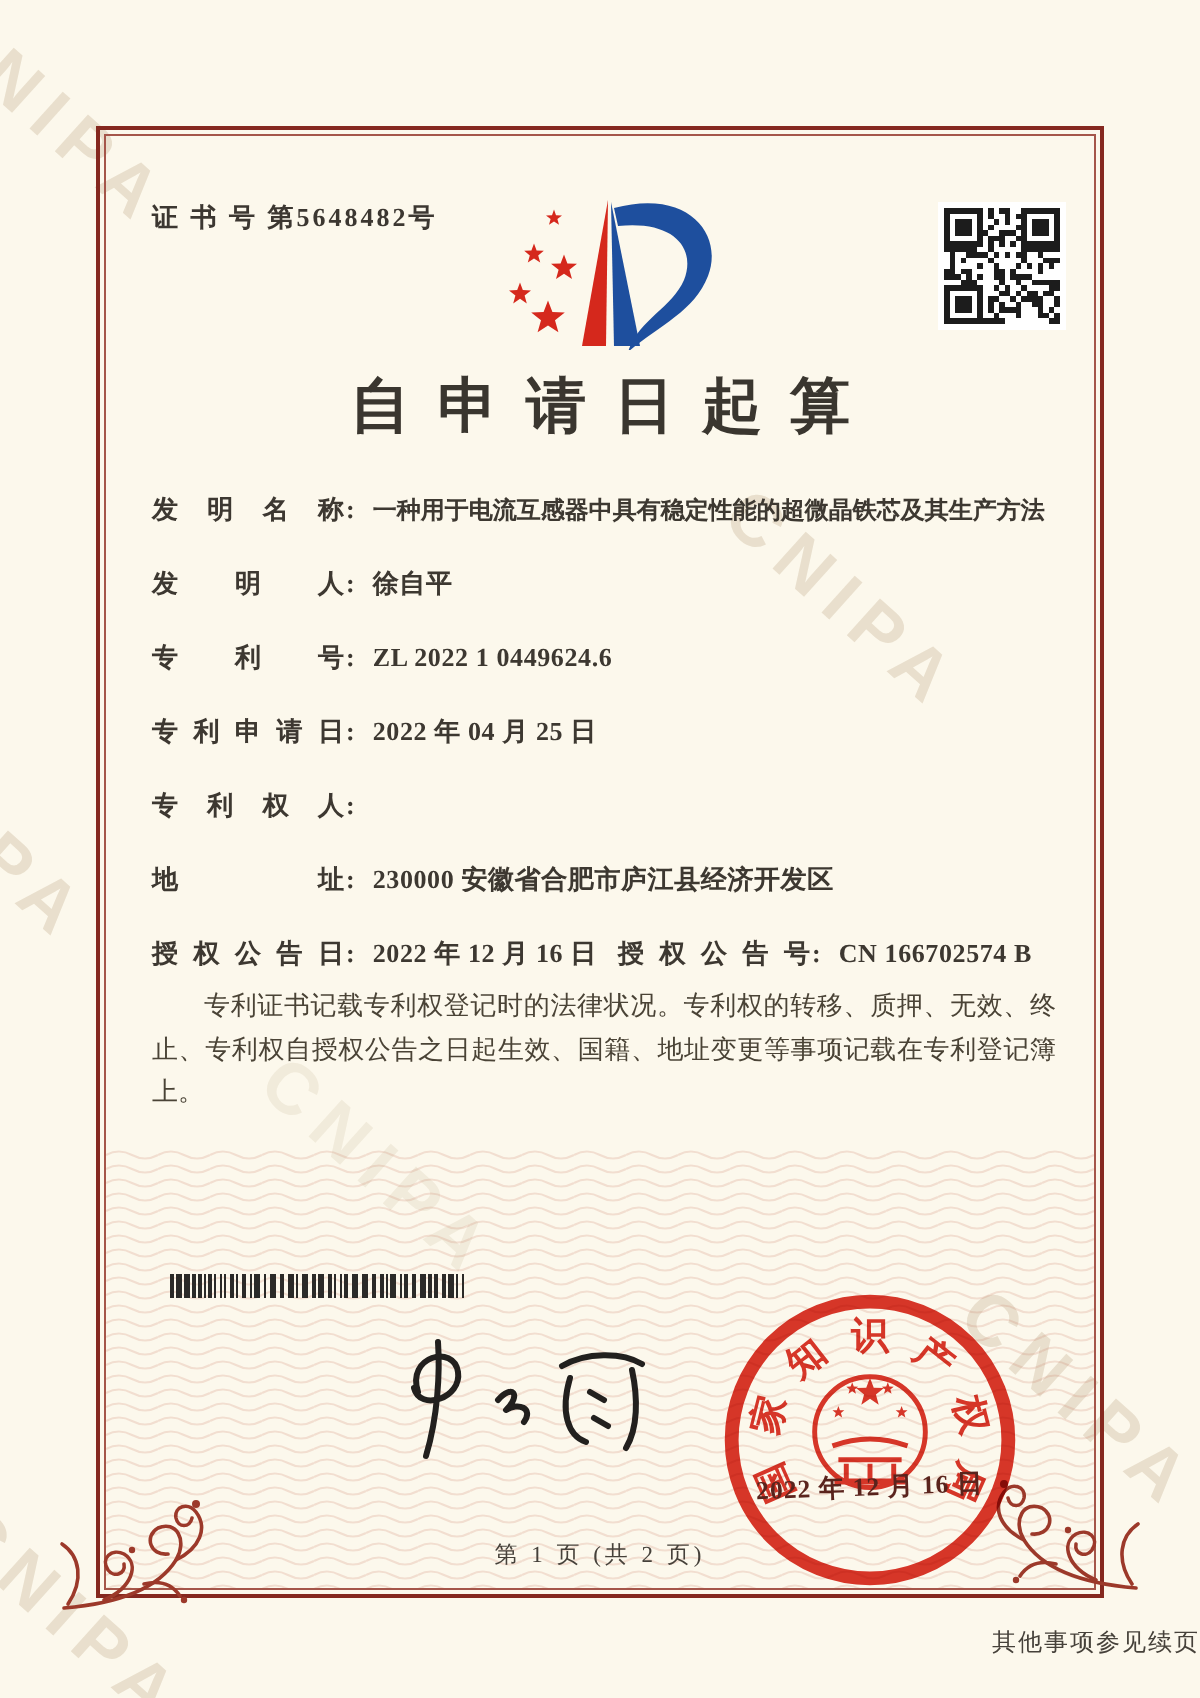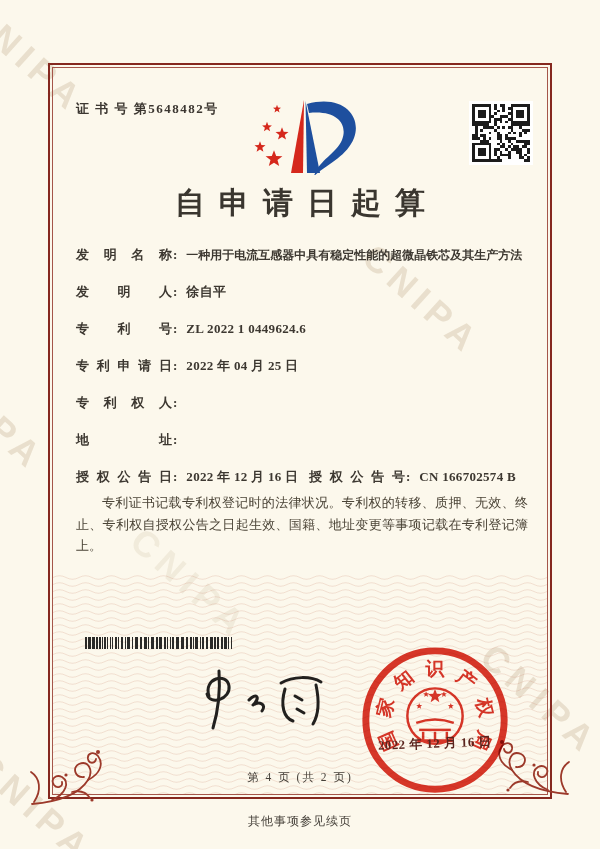--- a/index.html
+++ b/index.html
@@ -48,21 +48,21 @@
   
   .director{position:absolute;left:86px;top:687px;z-index:2;font-family:"Liberation Sans","DejaVu Sans",sans-serif;font-weight:700;font-size:14.5px;line-height:26px;color:#332f2a}
   .signature{position:absolute;left:185px;top:666px;width:155px;height:78px;z-index:2}
   
   .seal{position:absolute;left:352px;top:637px;width:166px;height:166px;z-index:3;mix-blend-mode:multiply;opacity:0.93}
   .seal text{font-family:"Liberation Serif","DejaVu Serif",serif}
   #seal-org text{font-size:19px;font-weight:700;fill:#d6271a}
   .seal-date{font-size:13px;font-weight:700;fill:#4f140e;letter-spacing:0.5px}
   
   .pagenum{position:absolute;left:0;right:0;top:770px;z-index:2;text-align:center;font-size:11.5px;letter-spacing:2px;color:#46413a}
-  .contnote{position:absolute;left:0;right:0;top:813px;z-index:2;text-align:center;font-size:12px;letter-spacing:1px;color:#46413a}
+  .contnote{position:absolute;left:0;right:0;top:813px;z-index:2;text-align:right;font-size:12px;letter-spacing:1px;color:#46413a}
   
   .flourish{position:absolute;width:100px;height:92px;z-index:2}
   .flourish.left{left:26px;top:718px}
   .flourish.right{left:474px;top:708px;transform:scaleX(-1)}
 </style>
 </head>
 <body>
 
 <div class="page">
 
@@ -387,20 +387,21 @@
           <span>人</span>
         </span>
         <span class="fcolon">:</span>
     </div>
     <div class="frow">
       <span class="flabel" style="display: flex; justify-content: space-between;">
           <span>地</span>
           <span>址</span>
         </span>
         <span class="fcolon">:</span>
+        <span class="fvalue">230000 安徽省合肥市庐江县经济开发区</span>
     </div>
     <div class="frow">
       <span class="fgroup">
         <span class="flabel" style="display: flex; justify-content: space-between;">
             <span>授</span>
             <span>权</span>
             <span>公</span>
             <span>告</span>
             <span>日</span>
           </span>
@@ -533,16 +534,16 @@
       <path d="M62,62 C74,56 78,46 72,38 C68,33 61,35 62,41 C63,46 69,46 70,41"></path>
       <path d="M46,74 C54,72 60,74 64,80"></path>
     </g>
     <g fill="#9c392a">
       <circle cx="72" cy="34" r="2"></circle>
         <circle cx="40" cy="57" r="1.6"></circle>
         <circle cx="66" cy="82" r="1.6"></circle>
     </g>
   </svg>
 
-  <div class="pagenum">第 4 页 (共 2 页)</div>
+  <div class="pagenum">第 1 页 (共 2 页)</div>
   <div class="contnote">其他事项参见续页</div>
 
 </div>
 
 </body></html>

